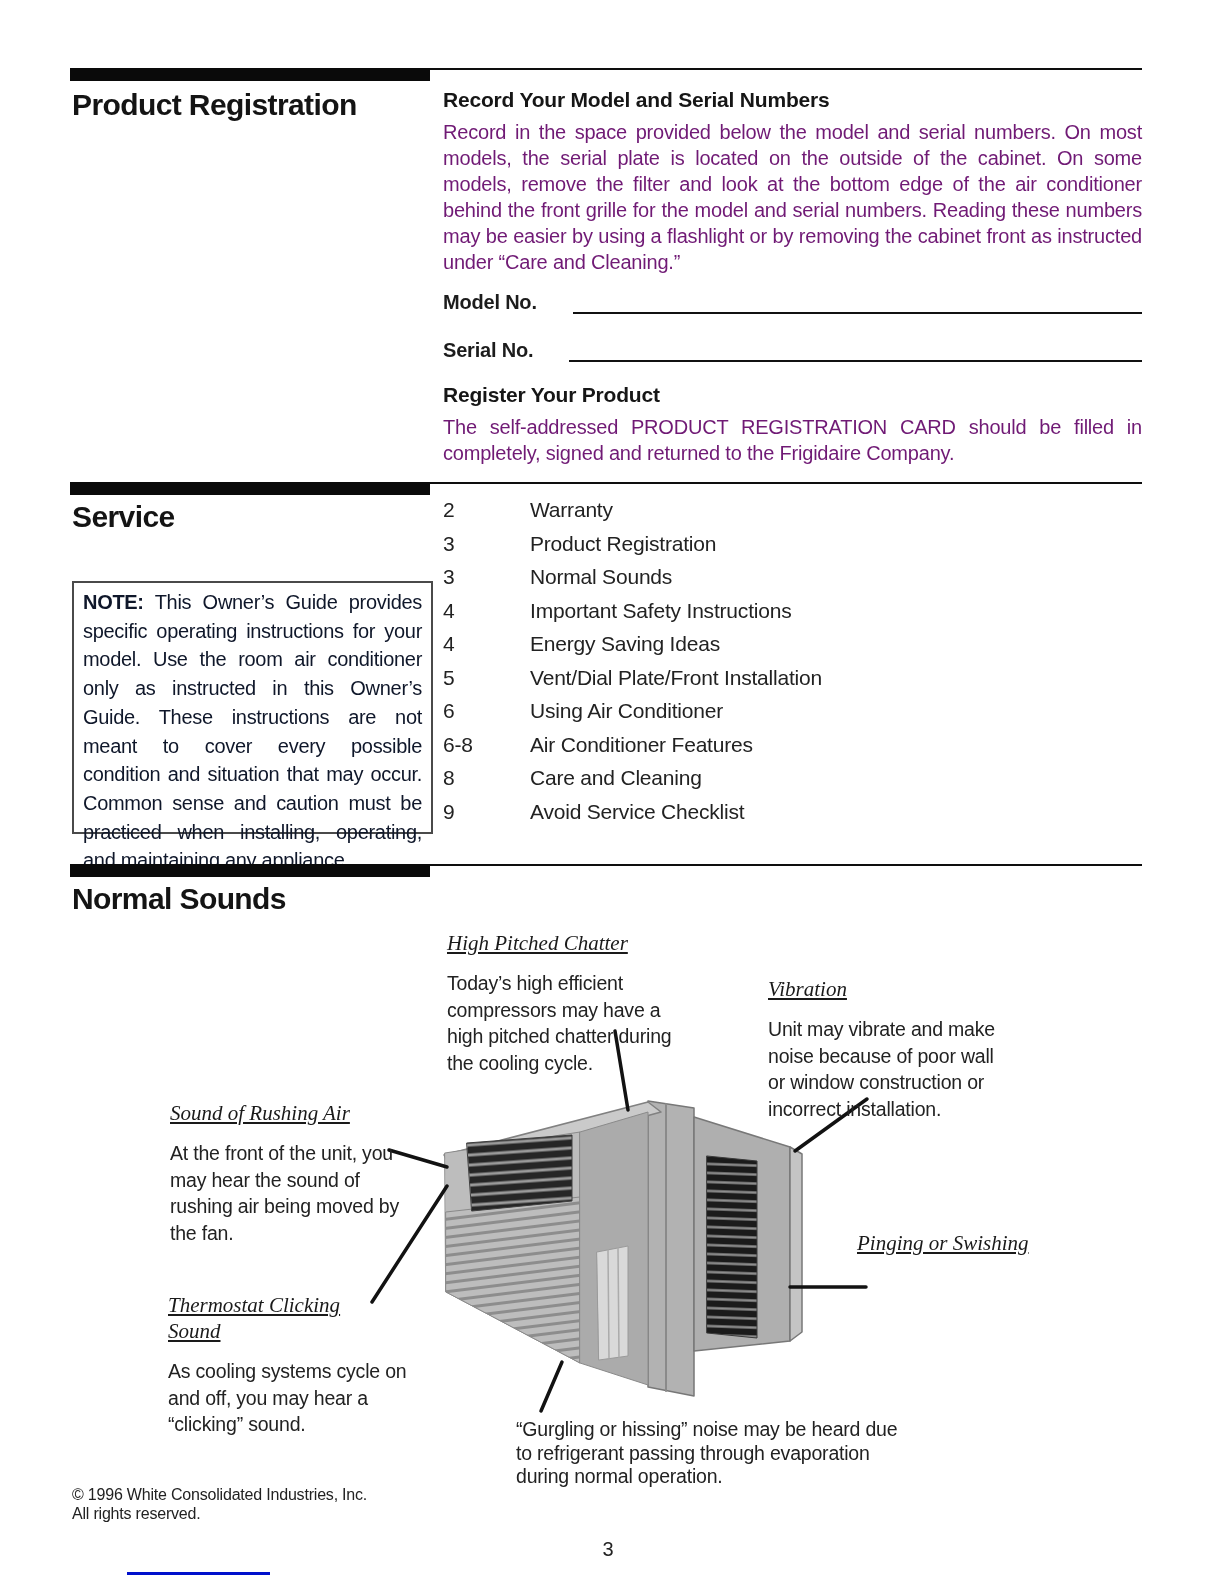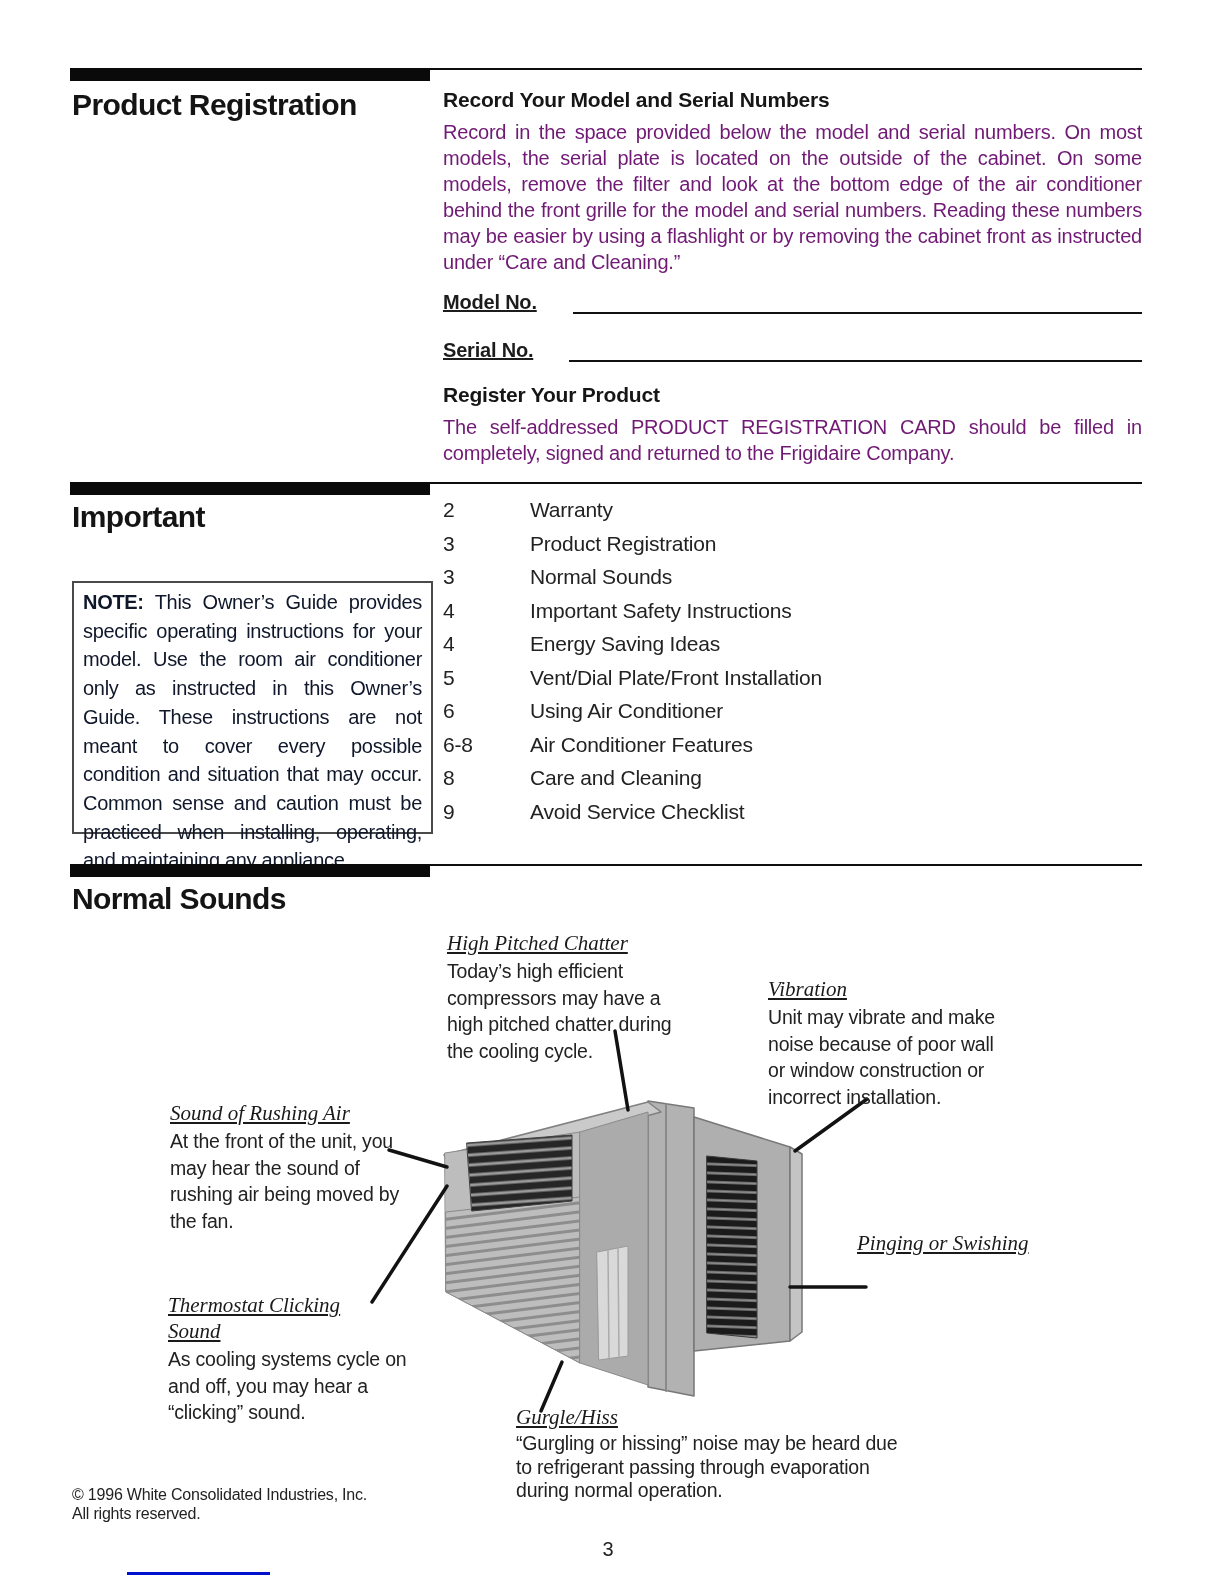--- a/index.html
+++ b/index.html
@@ -22,21 +22,21 @@
   }
   .h2 {
     font-size:21px; font-weight:bold; letter-spacing:-0.2px; color:#161616;
   }
   .body-text {
     font-size:20px; line-height:26px; letter-spacing:-0.2px;
     text-align:justify; color:#701a75;
   }
 
   
-  .fill-row { position:absolute; left:443px; width:699px; display:flex; align-items:flex-end; height:26px;text-decoration:underline; }
+  .fill-row { position:absolute; left:443px; width:699px; display:flex; align-items:flex-end; height:26px; }
   .fill-row .lbl { font-size:20px; font-weight:bold; letter-spacing:-0.2px; flex:0 0 auto; padding-bottom:0px; }
   .fill-row .line { flex:1 1 auto; margin-left:36px; border-bottom:2px solid #111; height:22px; }
 
   
   .note-box {
     position:absolute; left:72px; top:581px; width:361px; height:253px;
     border:2px solid #4a4a4a; padding:5px 9px 0 9px;
   }
   .note-box .note-text { font-size:20px; line-height:28.7px; letter-spacing:-0.3px; text-align:justify; color:#0f172a; }
   .note-box b { font-weight:bold; }
@@ -47,21 +47,21 @@
   .toc-num { flex:0 0 87px; }
   .toc-label { flex:1 1 auto; }
 
   
   .callout { position:absolute; }
   .callout-title {
     font-family:Liberation Serif, serif;
     font-style:italic; text-decoration:underline;
     font-size:21px; line-height:26px; color:#1a1a1a;
   }
-  .callout-body { font-size:19.5px; line-height:26.5px; letter-spacing:-0.2px; color:#222; margin-top:2px; }
+  .callout-body { font-size:19.5px; line-height:26.5px; letter-spacing:-0.2px; color:#222; margin-top:14px; }
 
   .copyright { position:absolute; left:72px; top:1485px; font-size:16px; line-height:19px; letter-spacing:-0.2px; color:#222; }
   .page-num { position:absolute; left:568px; top:1538px; width:80px; text-align:center; font-size:20px; color:#222; }
   .blue-line { position:absolute; left:127px; top:1572px; width:143px; height:3px; background:#0010cc; }
 
   svg.figure { position:absolute; left:0; top:0; width:1224px; height:1584px; }
 </style>
 </head>
 <body>
 
@@ -129,21 +129,21 @@
 </div>
 
 <div class="abs h2" style="left:443px; top:383px">Register Your Product</div>
 <div class="abs body-text" style="left:443px; top:414px; width:699px">The self-addressed PRODUCT REGISTRATION CARD should be filled in completely, signed and returned to the Frigidaire Company.</div>
 
 <div class="divider" style="top:482px">
     <div class="thin"></div>
     <div class="thick"></div>
   </div>
 
-<div class="abs h1" style="left:72px; top:500px">Important</div>
+<div class="abs h1" style="left:72px; top:500px">Service</div>
 
 <div class="note-box">
   <div class="note-text"><b>NOTE:</b> <span>This Owner’s Guide provides specific operating instructions for your model. Use the room air conditioner only as instructed in this Owner’s Guide. These instructions are not meant to cover every possible condition and situation that may occur. Common sense and caution must be practiced when installing, operating, and maintaining any appliance.</span></div>
 </div>
 
 <div class="toc">
   <div class="toc-row">
       <span class="toc-num">2</span>
       <span class="toc-label">Warranty</span>
     </div>
@@ -210,21 +210,20 @@
 <div class="callout" style="left:168px; top:1292px; width:245px">
   <div class="callout-title" style="width:195px">Thermostat Clicking Sound</div>
   <div class="callout-body">As cooling systems cycle on and off, you may hear a “clicking” sound.</div>
 </div>
 
 <div class="callout" style="left:857px; top:1230px; width:232px">
   <div class="callout-title">Pinging or Swishing</div>
 </div>
 
 <div class="callout" style="left:516px; top:1404px; width:400px">
-  <div class="callout-title">Gurgle/Hiss</div>
   <div class="callout-body" style="line-height:23.5px">“Gurgling or hissing” noise may be heard due to refrigerant passing through evaporation during normal operation.</div>
 </div>
 
 <div class="copyright">
   <div>©  1996 White Consolidated Industries, Inc.</div>
   <div>All rights reserved.</div>
 </div>
 
 <div class="page-num">3</div>
 <div class="blue-line"></div>

